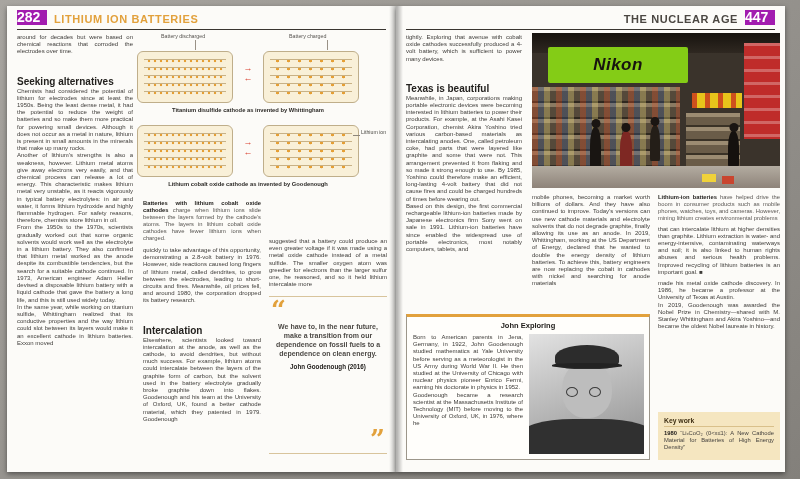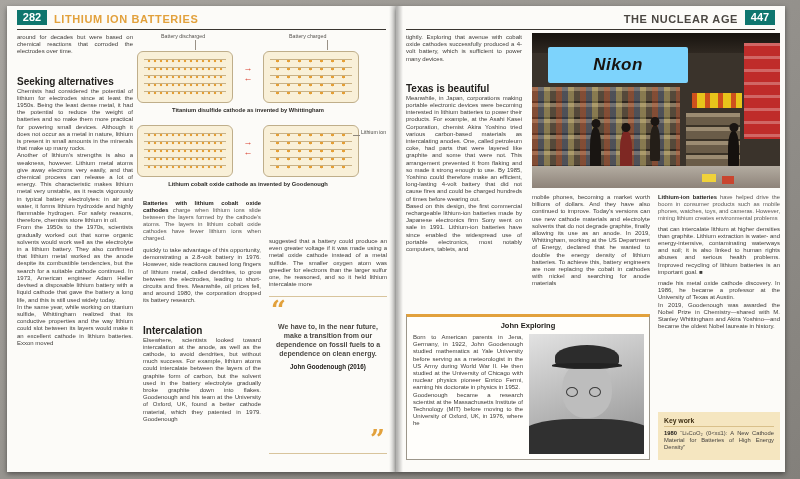--- a/index.html
+++ b/index.html
@@ -7,22 +7,22 @@
   body { font-family:"Liberation Sans","DejaVu Sans",sans-serif; background:#97948f; }
 
   .spread { position:relative; width:800px; height:479px; background:linear-gradient(145deg,#a8a5a0,#83807b); overflow:hidden; }
   .page { position:absolute; top:6px; height:466px; background:#fcfbf8; box-shadow:0 2px 5px rgba(0,0,0,.45); overflow:hidden; }
   .page.pleft  { left:7px;  width:389px; }
   .page.pright { left:396px; width:389px; }
   .spine { position:absolute; left:389px; top:6px; width:14px; height:466px; pointer-events:none;
            background:linear-gradient(to right, rgba(0,0,0,0), rgba(0,0,0,.20) 45%, rgba(0,0,0,.30) 55%, rgba(0,0,0,0)); }
 
   
-  .pagenum { position:absolute; top:4px; width:30px; height:15px; background:#0f766e; color:#fff;
-             font-size:11px; font-weight:bold; text-align:center; line-height:15px; }
+  .pagenum { position:absolute; top:4px; width:30px; height:15px; background:#a21caf; color:#fff;
+             font-size:14px; font-weight:bold; text-align:left; line-height:15px; }
   .pleft  .pagenum { left:10px; }
   .pright .pagenum { right:10px; }
   .chapter-title { position:absolute; top:7px; font-size:11px; font-weight:bold; letter-spacing:.6px; }
   .pleft  .chapter-title { left:47px; color:#e2a13c; }
   .pright .chapter-title { right:47px; color:#4b4742; }
   .head-rule { position:absolute; top:23px; left:10px; right:10px; height:1px; background:#3a3631; }
 
   
   .col { position:absolute; overflow:hidden; }
   .body { font-size:6px; line-height:7.2px; color:#3e3c39; text-align:justify; white-space:pre-line; }
@@ -67,21 +67,21 @@
   .qtext { font-size:7px; line-height:9px; font-weight:bold; color:#4d4a46; text-align:center; margin:3px 4px 0; }
   .qauthor { font-size:6.3px; font-weight:bold; color:#23201d; text-align:center; margin-top:5px; }
 
   
   .col1R { left:10px;  top:28px;  width:116px; height:276px; }
   .col2R { left:136px; top:188px; width:118px; height:116px; }
   .col3R { left:262px; top:188px; width:122px; height:216px; }
 
   .photo { position:absolute; left:136px; top:27px; width:248px; height:155px; background:#3a332b; overflow:hidden; }
   .ceiling { position:absolute; left:0; right:0; top:0; height:20px; background:linear-gradient(#17130f,#2f2821); }
-  .nikon-sign { position:absolute; left:16px; top:14px; width:140px; height:36px; background:#7dd3fc; border-radius:2px;
+  .nikon-sign { position:absolute; left:16px; top:14px; width:140px; height:36px; background:#84cc16; border-radius:2px;
                 display:flex; align-items:center; justify-content:center; }
   .nikon-sign span { font-size:17px; font-weight:bold; font-style:italic; color:#17130f; letter-spacing:.5px; }
   .red-banner { position:absolute; right:0; top:10px; width:36px; height:96px; background:#bf2c2a;
                 background-image:repeating-linear-gradient(to bottom, rgba(255,255,255,.28) 0 3px, rgba(0,0,0,0) 3px 13px); }
   .yellow-strip { position:absolute; left:160px; top:60px; width:50px; height:15px; background:#e7c41b;
                   background-image:repeating-linear-gradient(to right, rgba(198,42,30,.75) 0 5px, rgba(0,0,0,0) 5px 13px); }
   .shelves-left { position:absolute; left:0; top:54px; width:148px; bottom:20px;
     background:repeating-linear-gradient(to bottom,#8a7a62 0 4px,#55493a 4px 14px,#2f281f 14px 16px); }
   .shelves-left .products { position:absolute; inset:0;
     background:repeating-linear-gradient(to right, rgba(216,84,44,.35) 0 6px, rgba(64,96,150,.32) 6px 12px, rgba(240,222,125,.33) 12px 18px, rgba(0,0,0,0) 18px 24px); }

